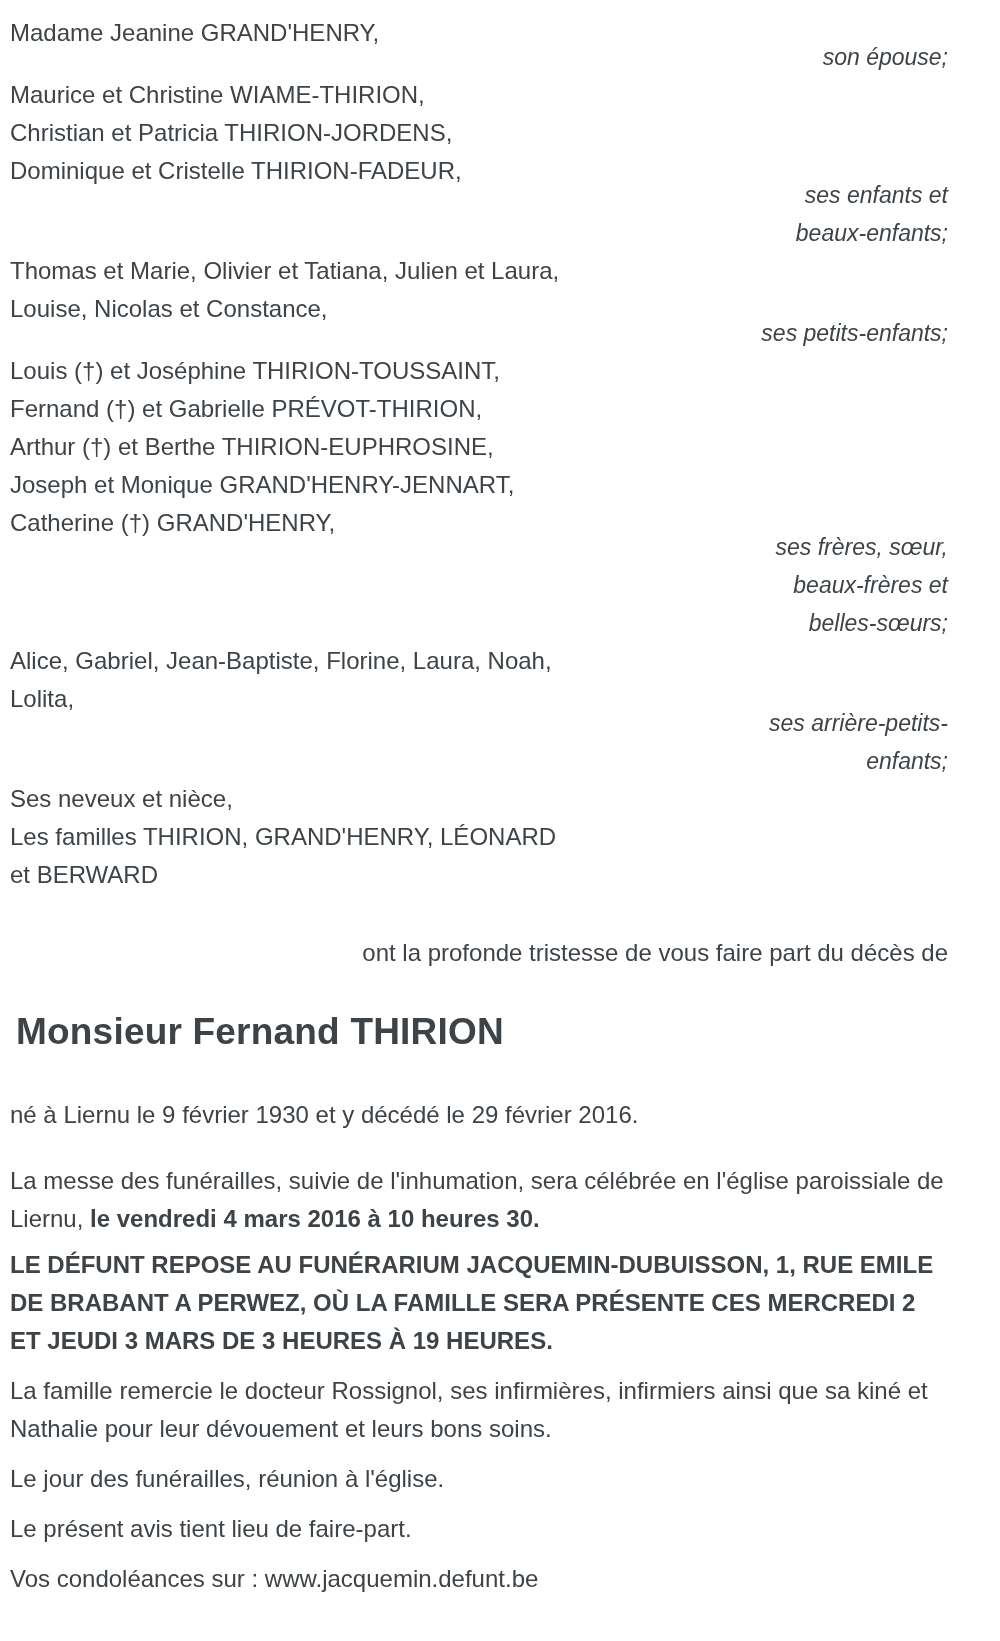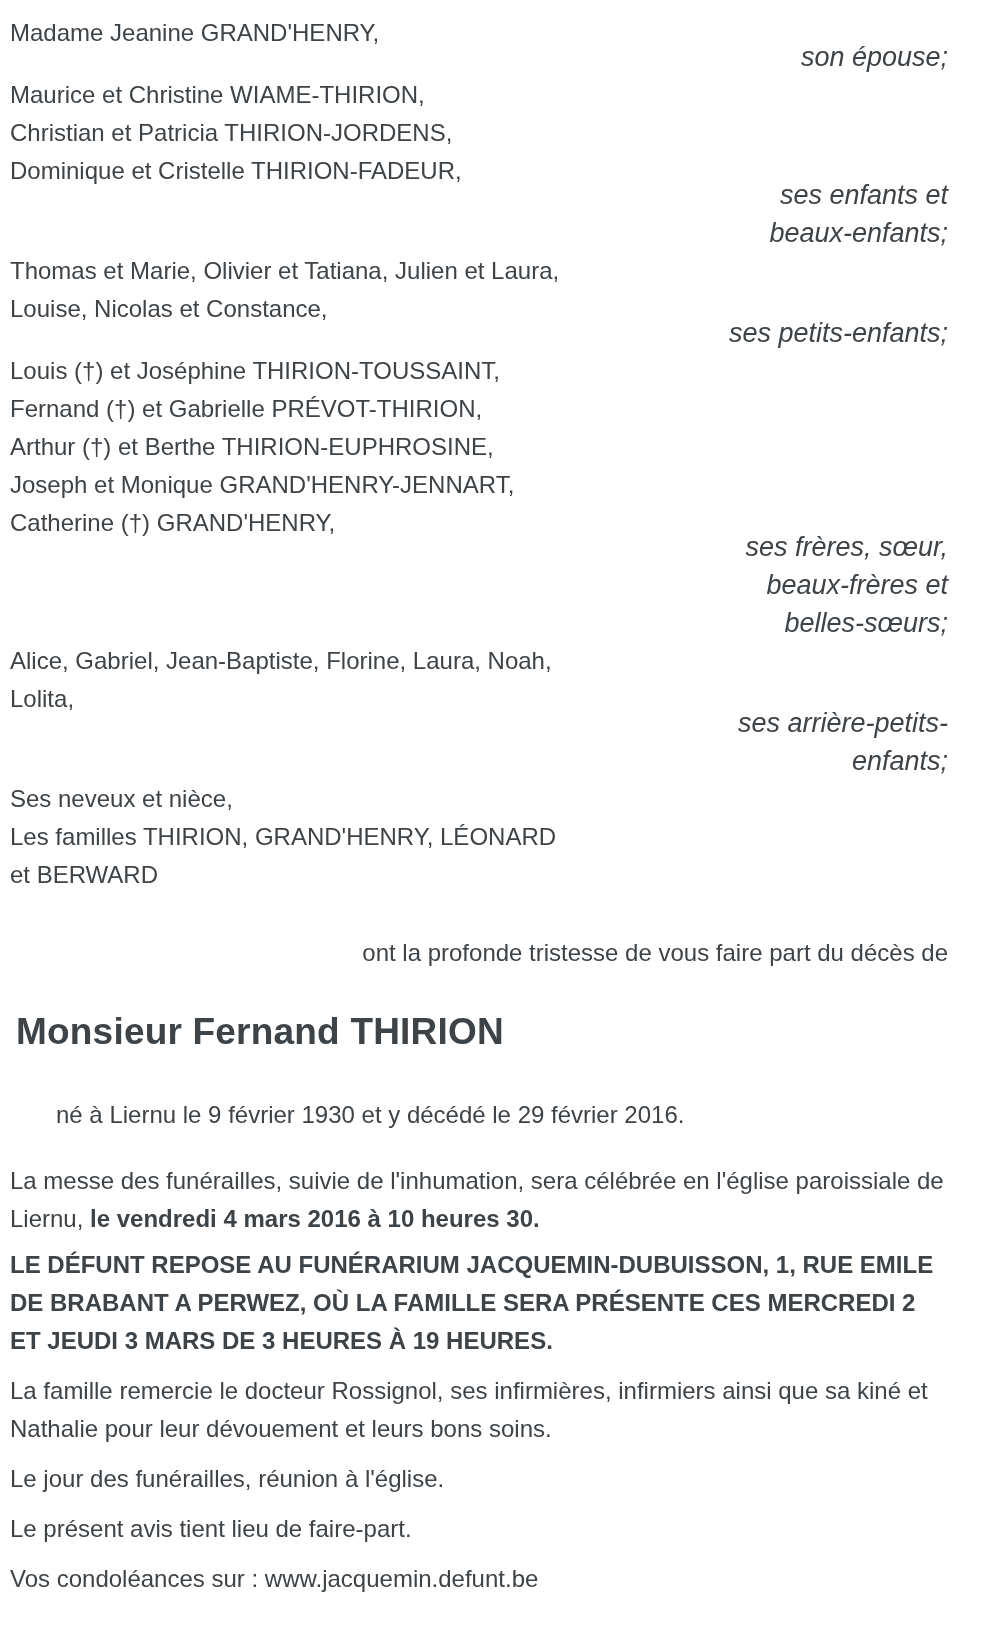--- a/index.html
+++ b/index.html
@@ -10,32 +10,32 @@
     color: #3e4347;
     font-family: "Liberation Sans", sans-serif;
     font-size: 24px;
     line-height: 38px;
   }
   .names { white-space: pre-line; }
   .relation {
     white-space: pre-line;
     text-align: right;
     font-style: italic;
-    font-size: 27px;
+    font-size: 23px;
     margin-top: -14px;
   }
   .intro { margin-top: 40px; text-align: right; }
   .deceased-name {
     font-size: 37px;
     line-height: 44px;
     font-weight: 700;
     margin: 38px 0 42px 6px;
     letter-spacing: 0.2px;
   }
-  .life { margin-bottom: 28px; margin-left: 46px; }
+  .life { margin-bottom: 28px; }
   .para { margin: 8px 0; }
   .para.spaced { margin: 12px 0; }
   .bold { font-weight: 700; }
   .url { color: inherit; text-decoration: none; cursor: pointer; }
 </style>
 </head>
 <body>
 
 <main class="page">
 

